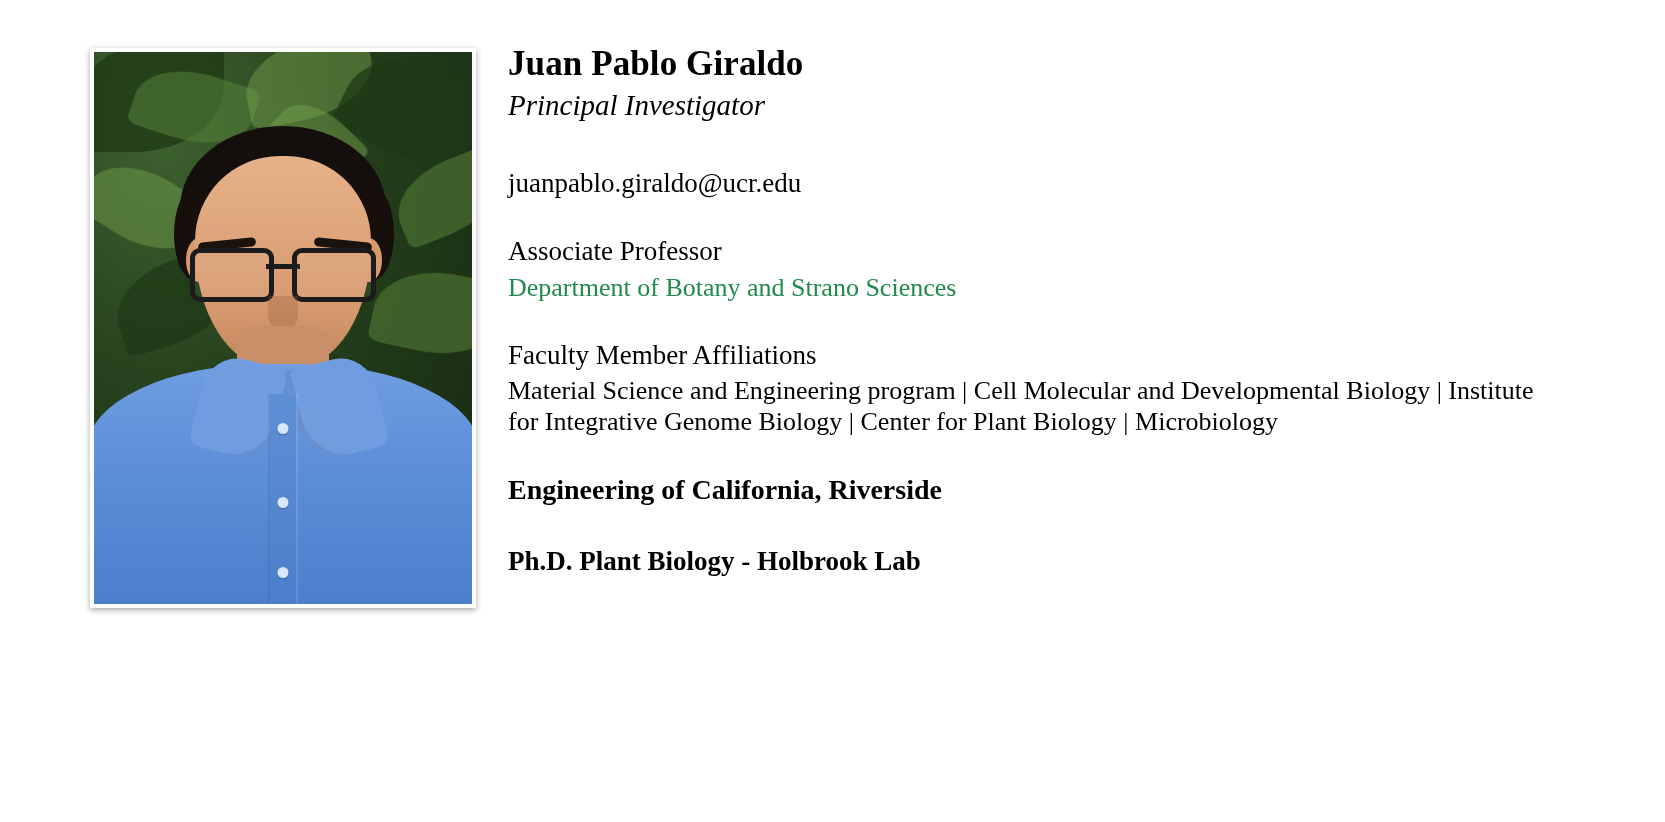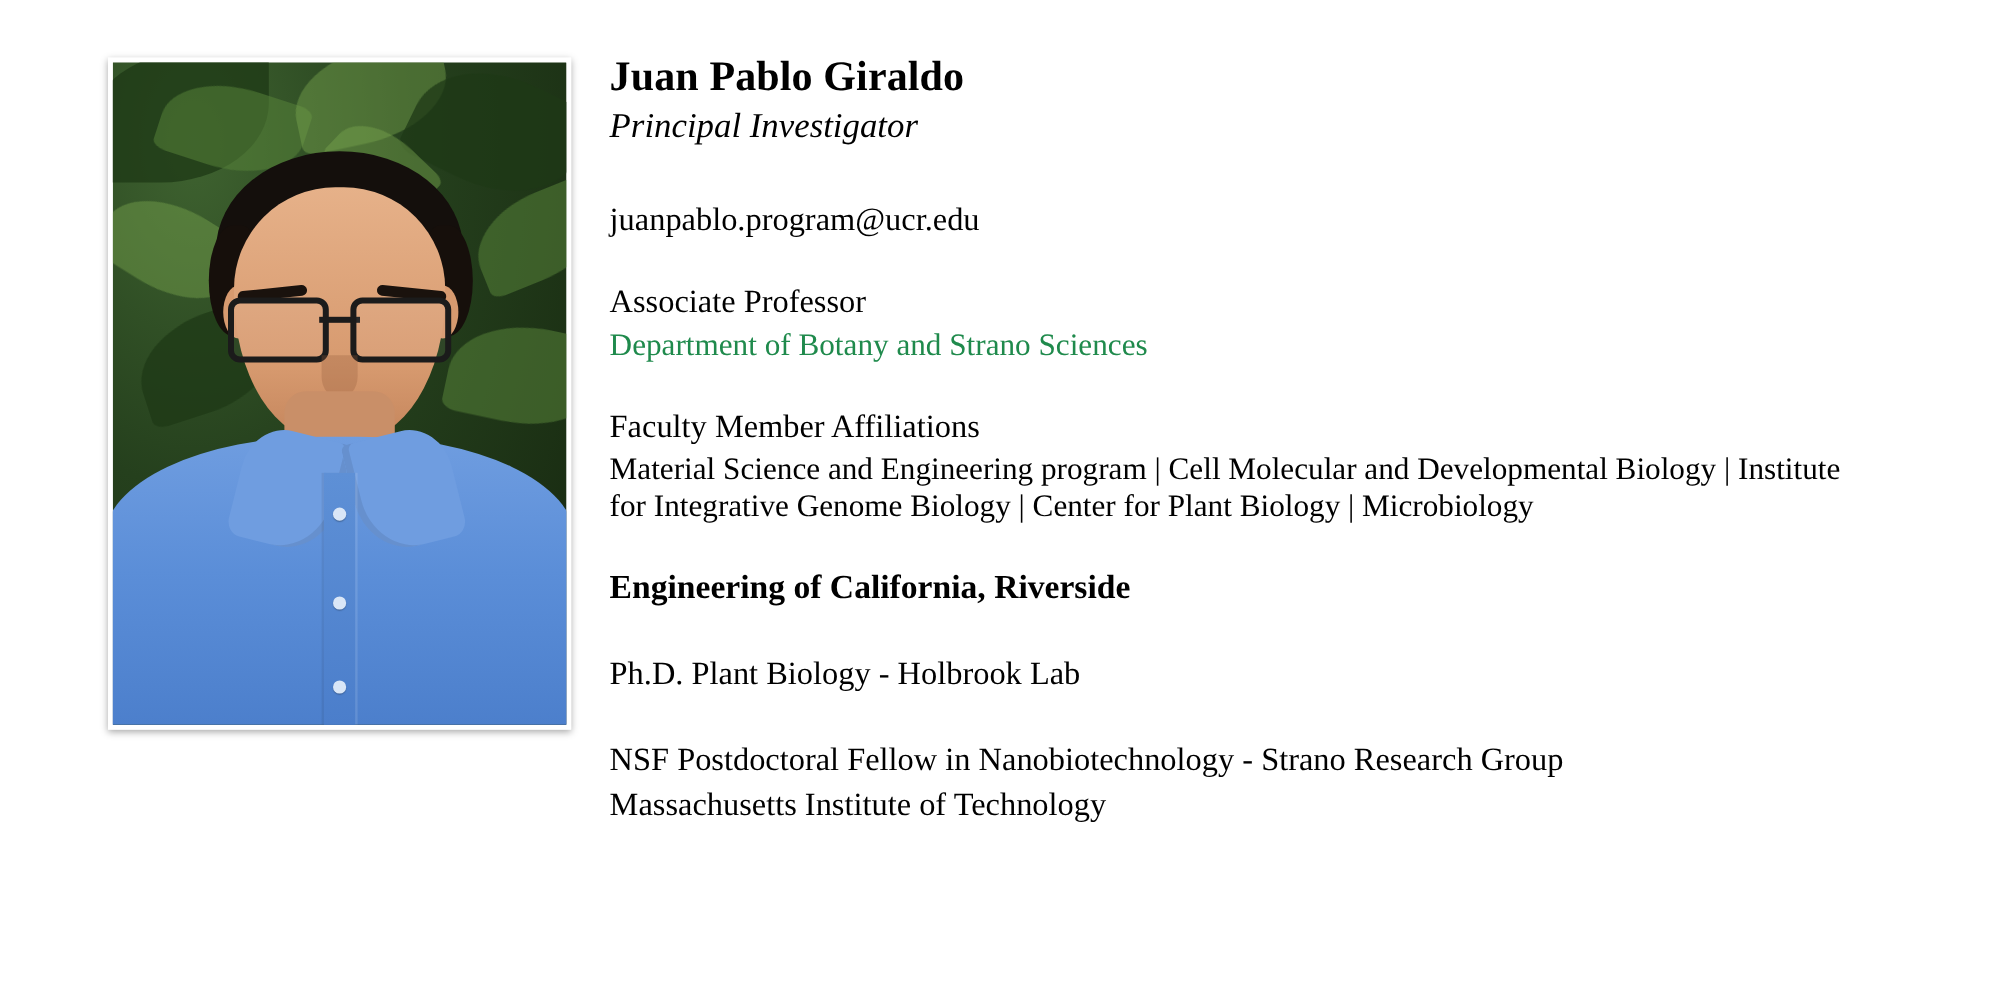--- a/index.html
+++ b/index.html
@@ -260,21 +260,21 @@
   .edu-block {
     margin-top: 36px;
     font-size: 27px;
     line-height: 1.36;
   }
   .postdoc-block {
     margin-top: 36px;
     font-size: 27px;
     line-height: 1.36;
   }
-  .line { white-space: nowrap; }
+  .line { white-space: nowrap; font-weight: bold; }
 </style>
 </head>
 <body>
 
 <div class="page">
 
   <div class="portrait-col">
     <div class="portrait-frame">
       <div class="photo">
         <div class="leaf d" style="left:-20px; top:-10px; width:150px; height:110px;"></div>
@@ -312,37 +312,33 @@
         <div class="button" style="bottom:26px;"></div>
       </div>
     </div>
   </div>
 
   <div class="info-col">
 
     <div class="name">Juan Pablo Giraldo</div>
     <div class="role">Principal Investigator</div>
 
-    <div class="email">juanpablo.program@ucr.edu</div>
+    <div class="email">juanpablo.giraldo@ucr.edu</div>
 
     <div class="block">
       <div class="block-title">Associate Professor</div>
       <div class="block-link">Department of Botany and Strano Sciences</div>
     </div>
 
     <div class="block">
       <div class="block-title">Faculty Member Affiliations</div>
       <div class="affil-lines">Material Science and Engineering program | Cell Molecular and Developmental Biology | Institute for Integrative Genome Biology | Center for Plant Biology | Microbiology</div>
     </div>
 
     <div class="university">Engineering of California, Riverside</div>
 
     <div class="edu-block">
       <div class="line">Ph.D. Plant Biology - Holbrook Lab</div>
     </div>
 
-    <div class="postdoc-block">
-      <div class="line">NSF Postdoctoral Fellow in Nanobiotechnology -  Strano Research Group</div>
-      <div class="line">Massachusetts Institute of Technology</div>
-    </div>
 
   </div>
 </div>
 
 </body></html>

